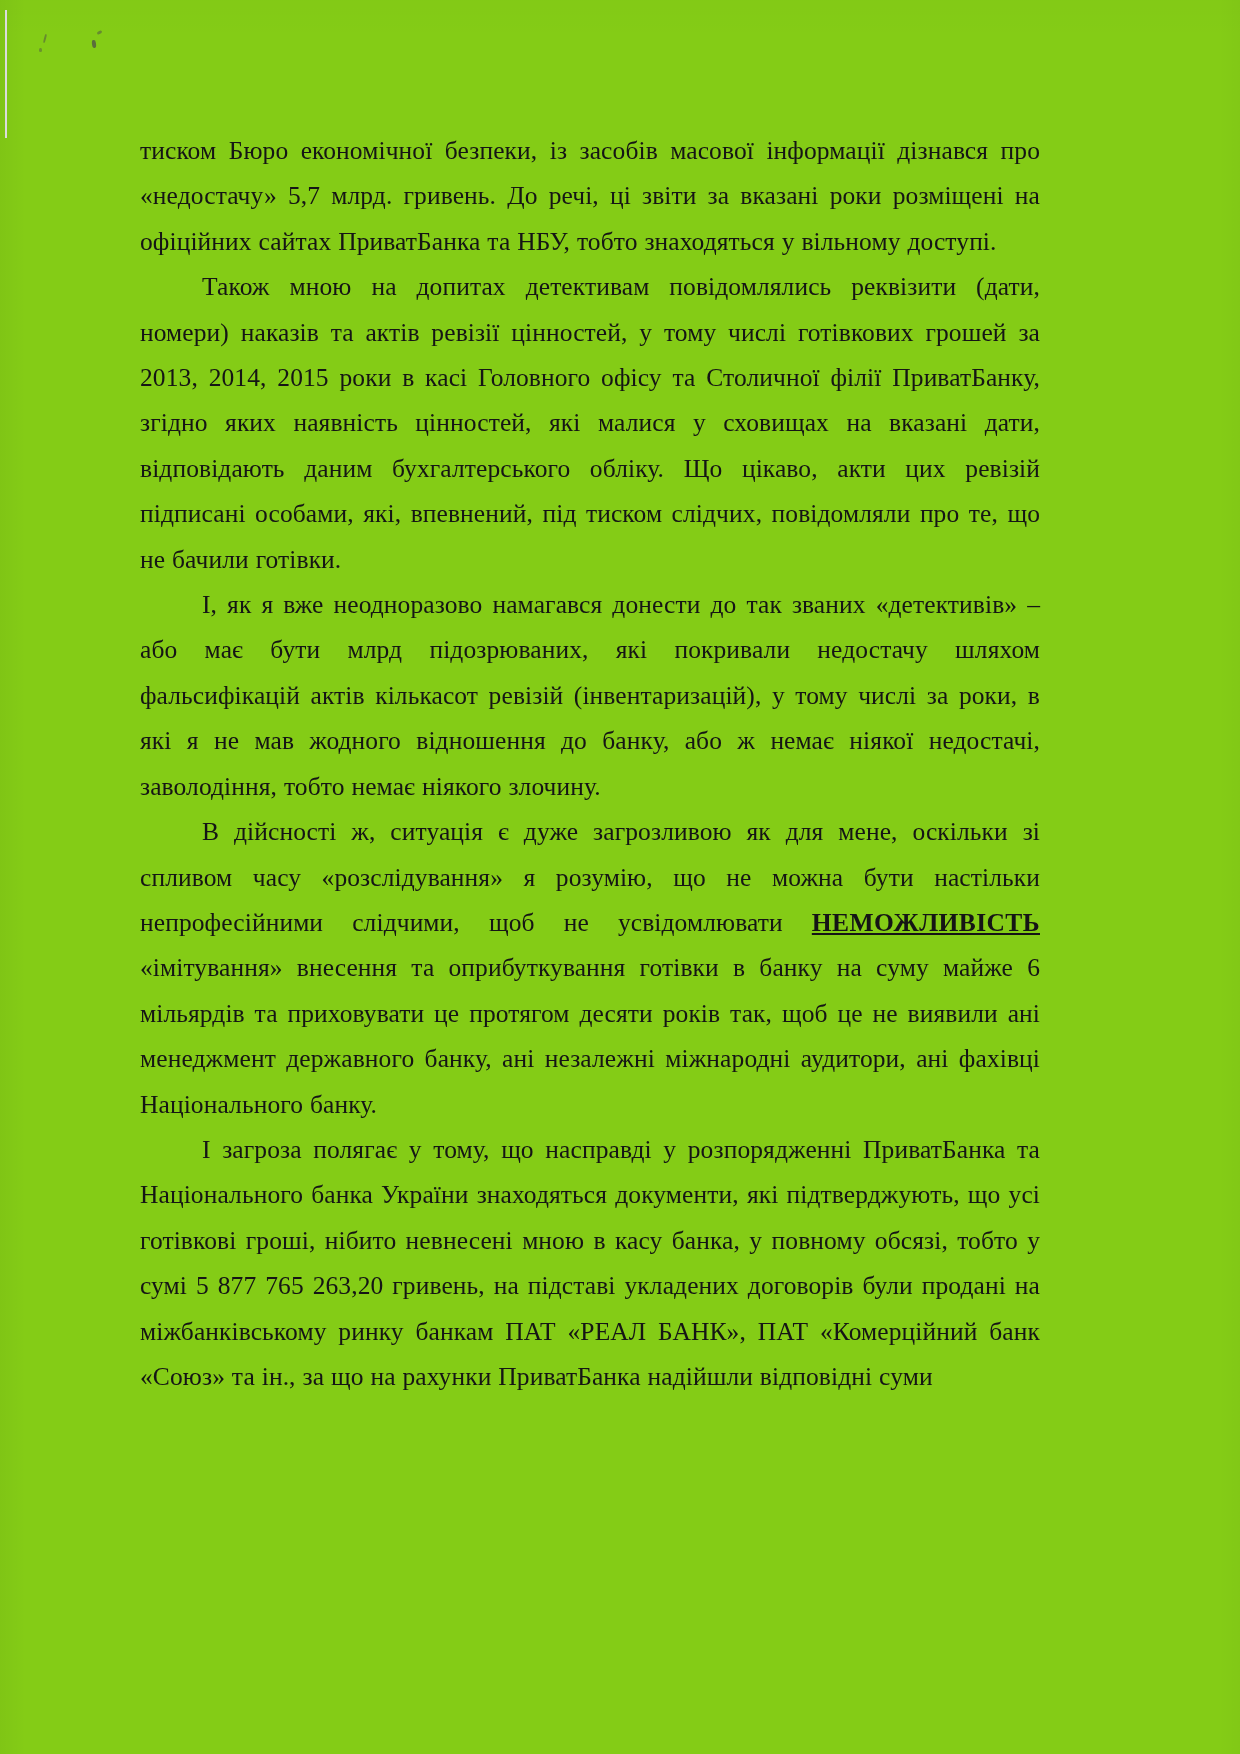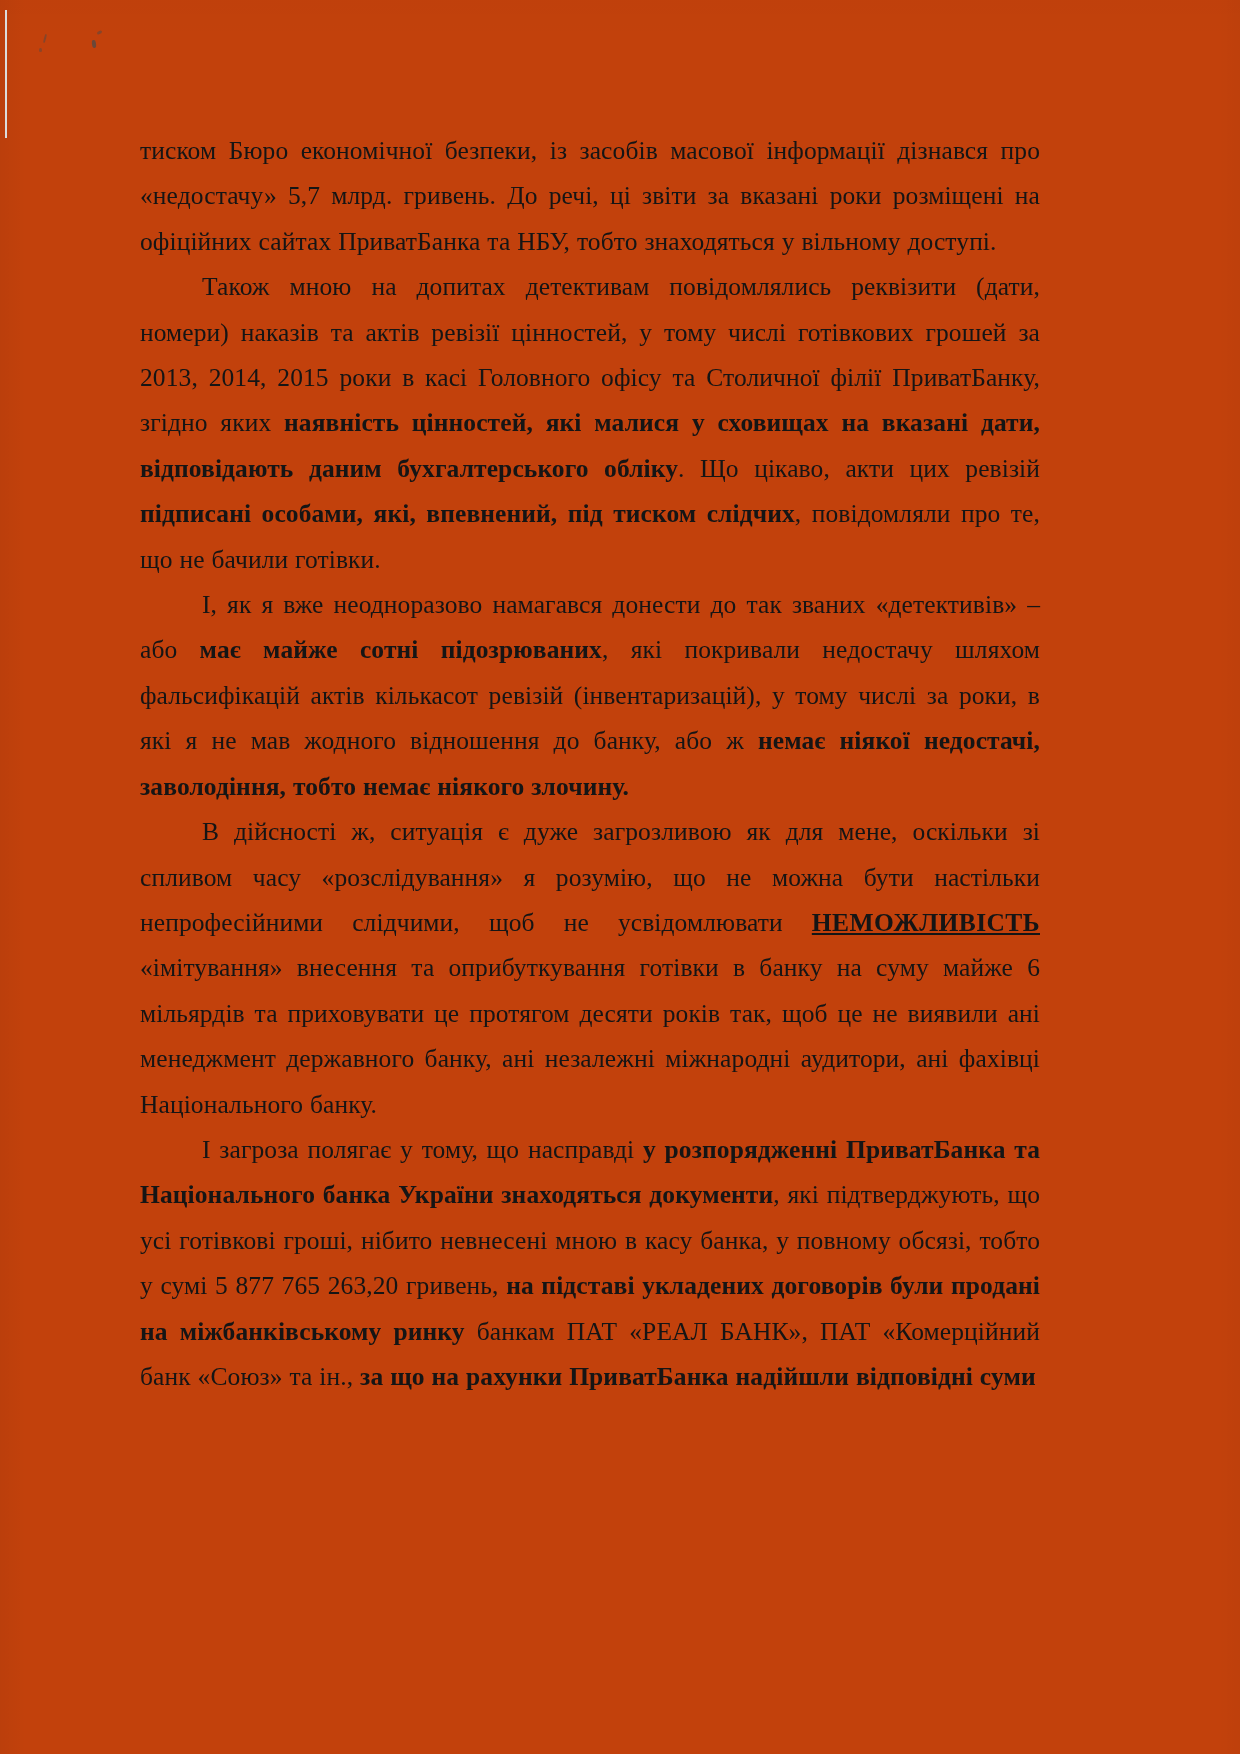--- a/index.html
+++ b/index.html
@@ -5,21 +5,21 @@
 <style>
   html, body {
     margin: 0;
     padding: 0;
     background: #ffffff;
   }
   .page {
     position: relative;
     width: 1240px;
     height: 1754px;
-    background: #c2410c;
+    background: #84cc16;
     overflow: hidden;
     font-family: "Liberation Serif", "DejaVu Serif", serif;
     color: #151515;
   }
   
   .scan-tone {
     position: absolute;
     inset: 0;
     background:
       linear-gradient(to right, rgba(0,0,0,0.035) 0px, rgba(0,0,0,0.0) 26px),
@@ -60,21 +60,21 @@
     font-size: 25.5px;
     line-height: 45.4px;
     letter-spacing: 0.1px;
     word-spacing: 0.4px;
     -webkit-font-smoothing: none;
   }
   p.para.indent {
     text-indent: 62px;
   }
   b, strong {
-    font-weight: 700;
+    font-weight: 400;
   }
   .caps {
     font-weight: 700;
     letter-spacing: .4px;
     text-decoration: underline;
   }
 </style>
 </head>
 <body>
 
@@ -83,18 +83,18 @@
   <div class="scan-tone"></div>
   <div class="edge-line"></div>
   <span class="speck s1"></span>
   <span class="speck s2"></span>
   <span class="speck s3"></span>
   <span class="speck s4"></span>
 
   <div class="body-text">
     <p class="para"><span>тиском Бюро економічної безпеки, із засобів масової інформації дізнався про «недостачу» 5,7 млрд. гривень. До речі, ці звіти за вказані роки розміщені на офіційних сайтах ПриватБанка та НБУ, тобто знаходяться у вільному доступі.</span></p>
     <p class="para indent"><span>Також мною на допитах детективам повідомлялись реквізити (дати, номери) наказів та актів ревізії цінностей, у тому числі готівкових грошей за 2013, 2014, 2015 роки в касі Головного офісу та Столичної філії ПриватБанку, згідно яких </span><b>наявність цінностей, які малися у сховищах на вказані дати, відповідають даним бухгалтерського обліку</b><span>. Що цікаво, акти цих ревізій </span><b>підписані особами, які, впевнений, під тиском слідчих</b><span>, повідомляли про те, що не бачили готівки.</span></p>
-    <p class="para indent"><span>І, як я вже неодноразово намагався донести до так званих «детективів» – або </span><b>має майже сотні підозрюваних</b><span>, які покривали недостачу шляхом фальсифікацій актів кількасот ревізій (інвентаризацій), у тому числі за роки, в які я не мав жодного відношення до банку, або ж </span><b>немає ніякої недостачі, заволодіння, тобто немає ніякого злочину.</b></p>
+    <p class="para indent"><span>І, як я вже неодноразово намагався донести до так званих «детективів» – або </span><b>має бути млрд підозрюваних</b><span>, які покривали недостачу шляхом фальсифікацій актів кількасот ревізій (інвентаризацій), у тому числі за роки, в які я не мав жодного відношення до банку, або ж </span><b>немає ніякої недостачі, заволодіння, тобто немає ніякого злочину.</b></p>
     <p class="para indent"><span>В дійсності ж, ситуація є дуже загрозливою як для мене, оскільки зі спливом часу «розслідування» я розумію, що не можна бути настільки непрофесійними слідчими, щоб не усвідомлювати </span><b class="caps">НЕМОЖЛИВІСТЬ</b><span> «імітування» внесення та оприбуткування готівки в банку на суму майже 6 мільярдів та приховувати це протягом десяти років так, щоб це не виявили ані менеджмент державного банку, ані незалежні міжнародні аудитори, ані фахівці Національного банку.</span></p>
     <p class="para indent"><span>І загроза полягає у тому, що насправді </span><b>у розпорядженні ПриватБанка та Національного банка України знаходяться документи</b><span>, які підтверджують, що усі готівкові гроші, нібито невнесені мною в касу банка, у повному обсязі, тобто у сумі 5 877 765 263,20 гривень, </span><b>на підставі укладених договорів були продані на міжбанківському ринку</b><span> банкам  ПАТ «РЕАЛ БАНК», ПАТ «Комерційний банк «Союз» та ін., </span><b>за що на рахунки ПриватБанка надійшли відповідні суми</b></p>
   </div>
 
 </div>
 
 </body></html>

